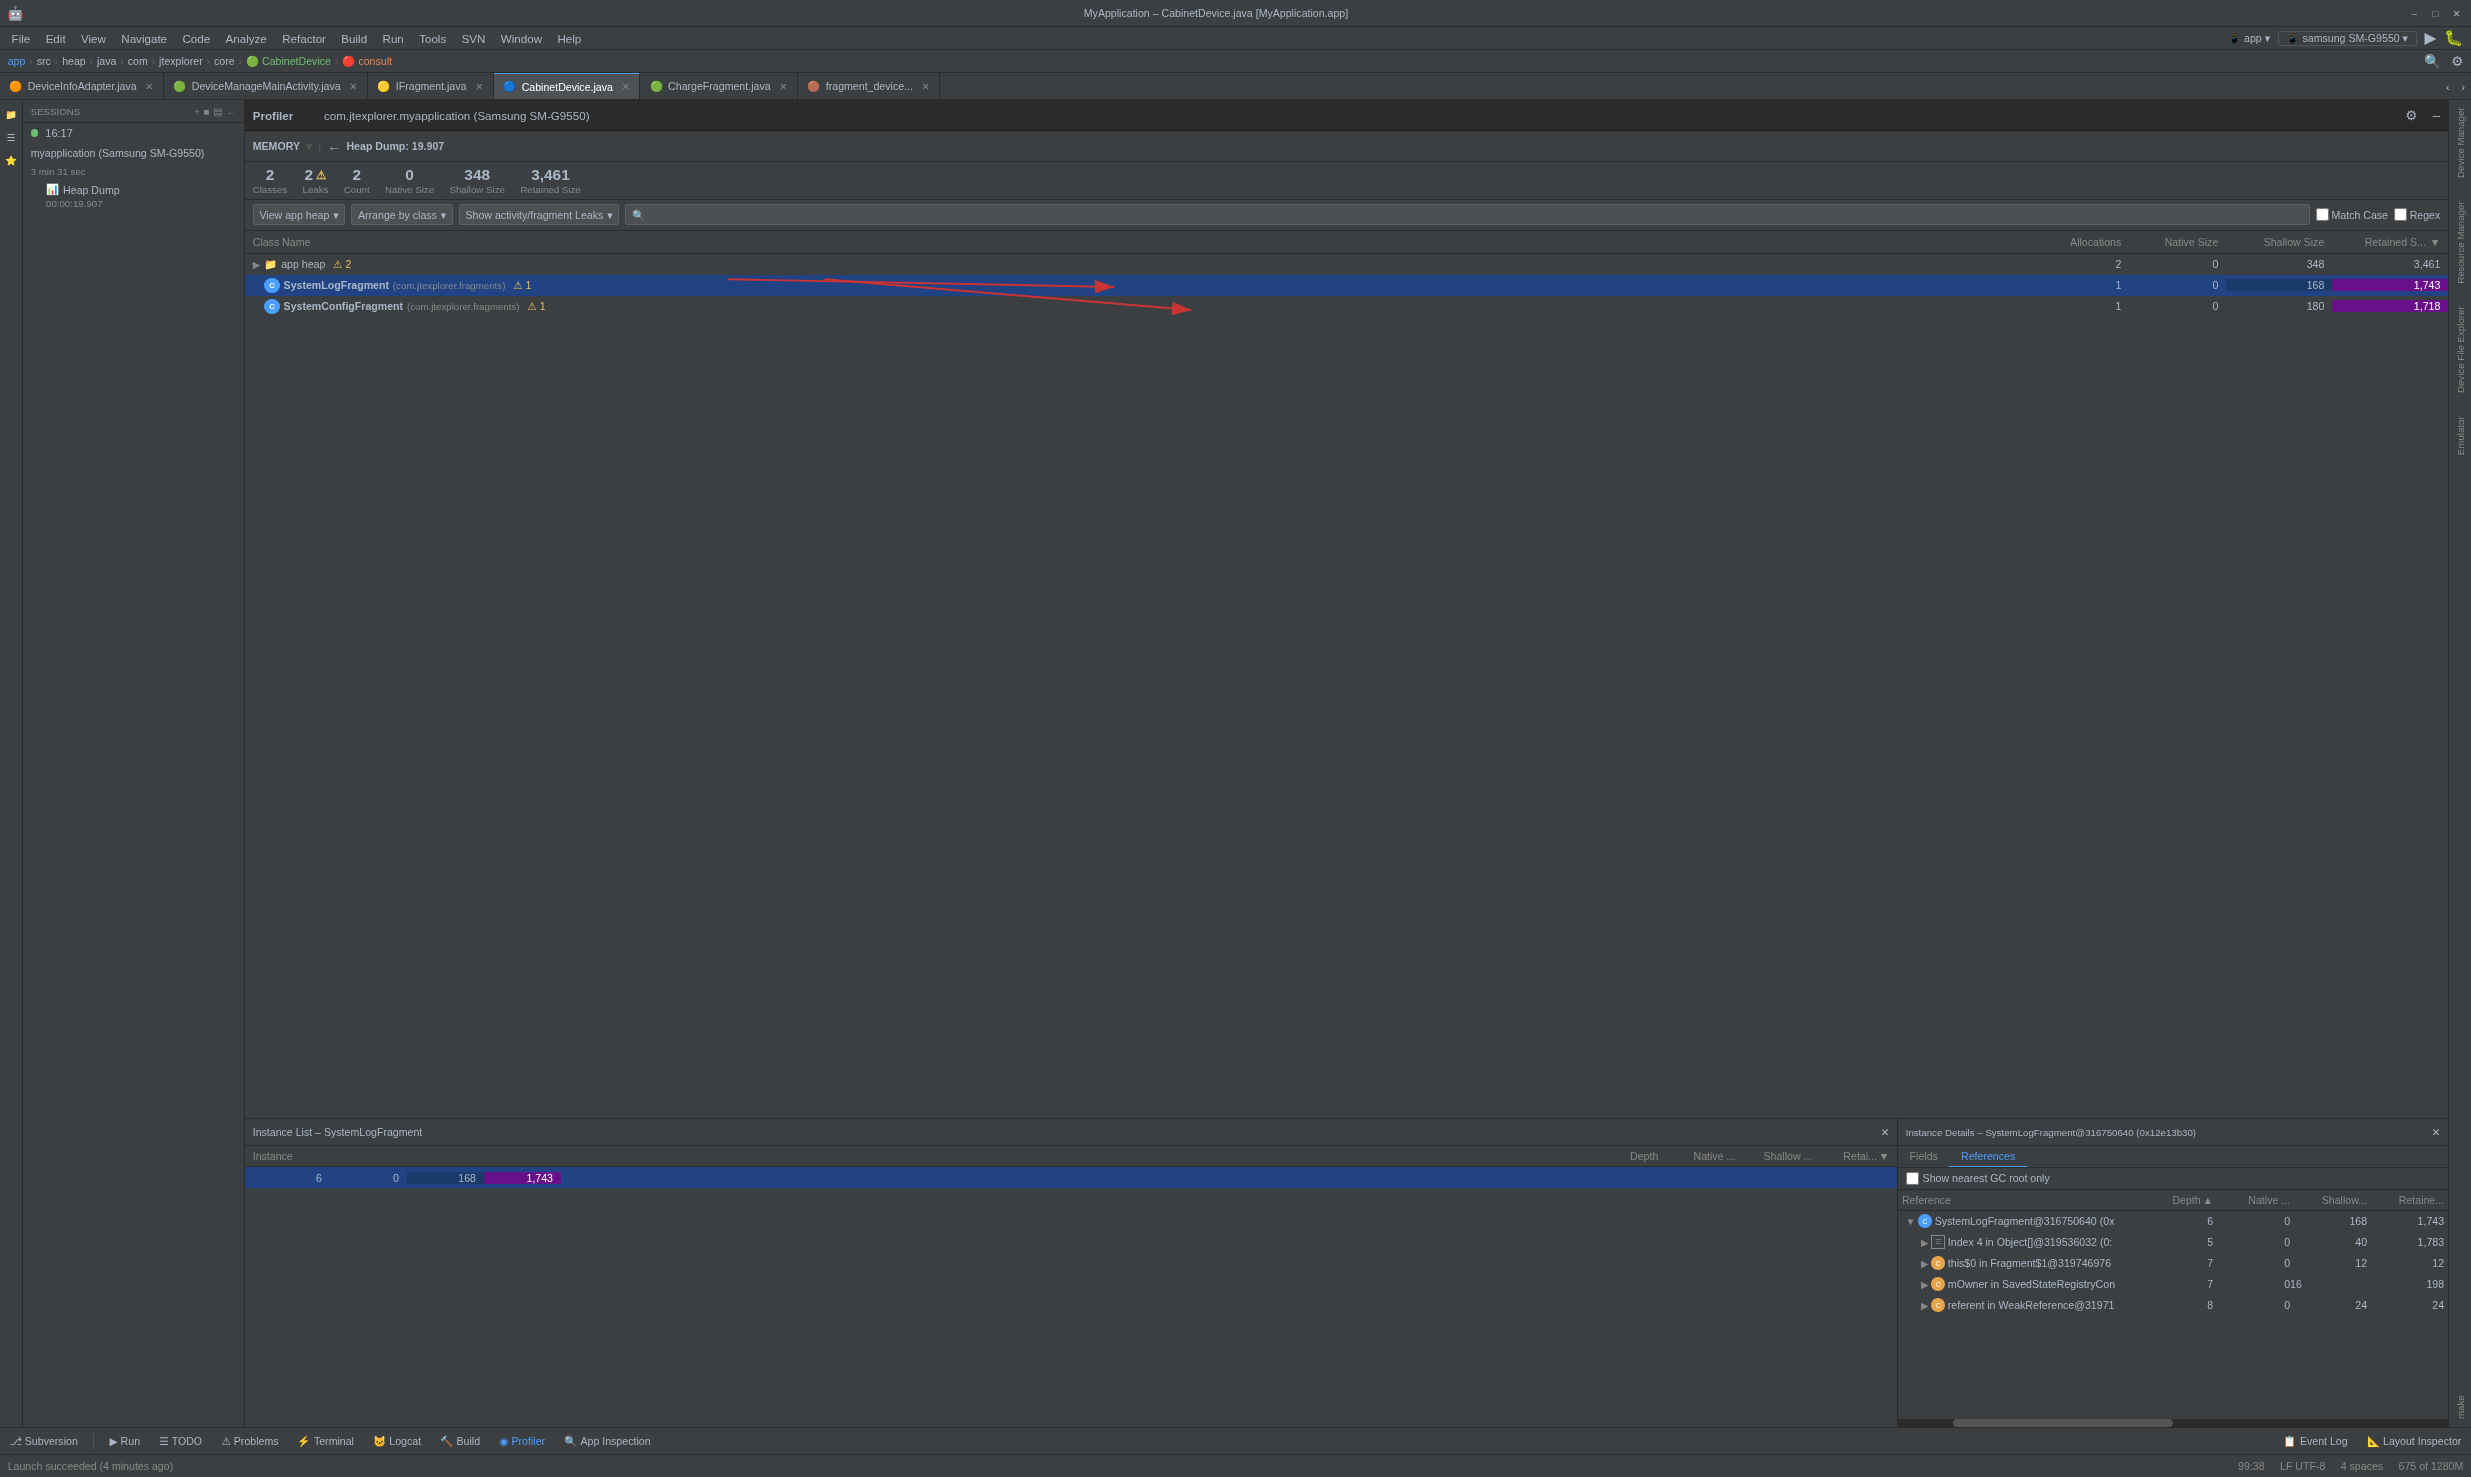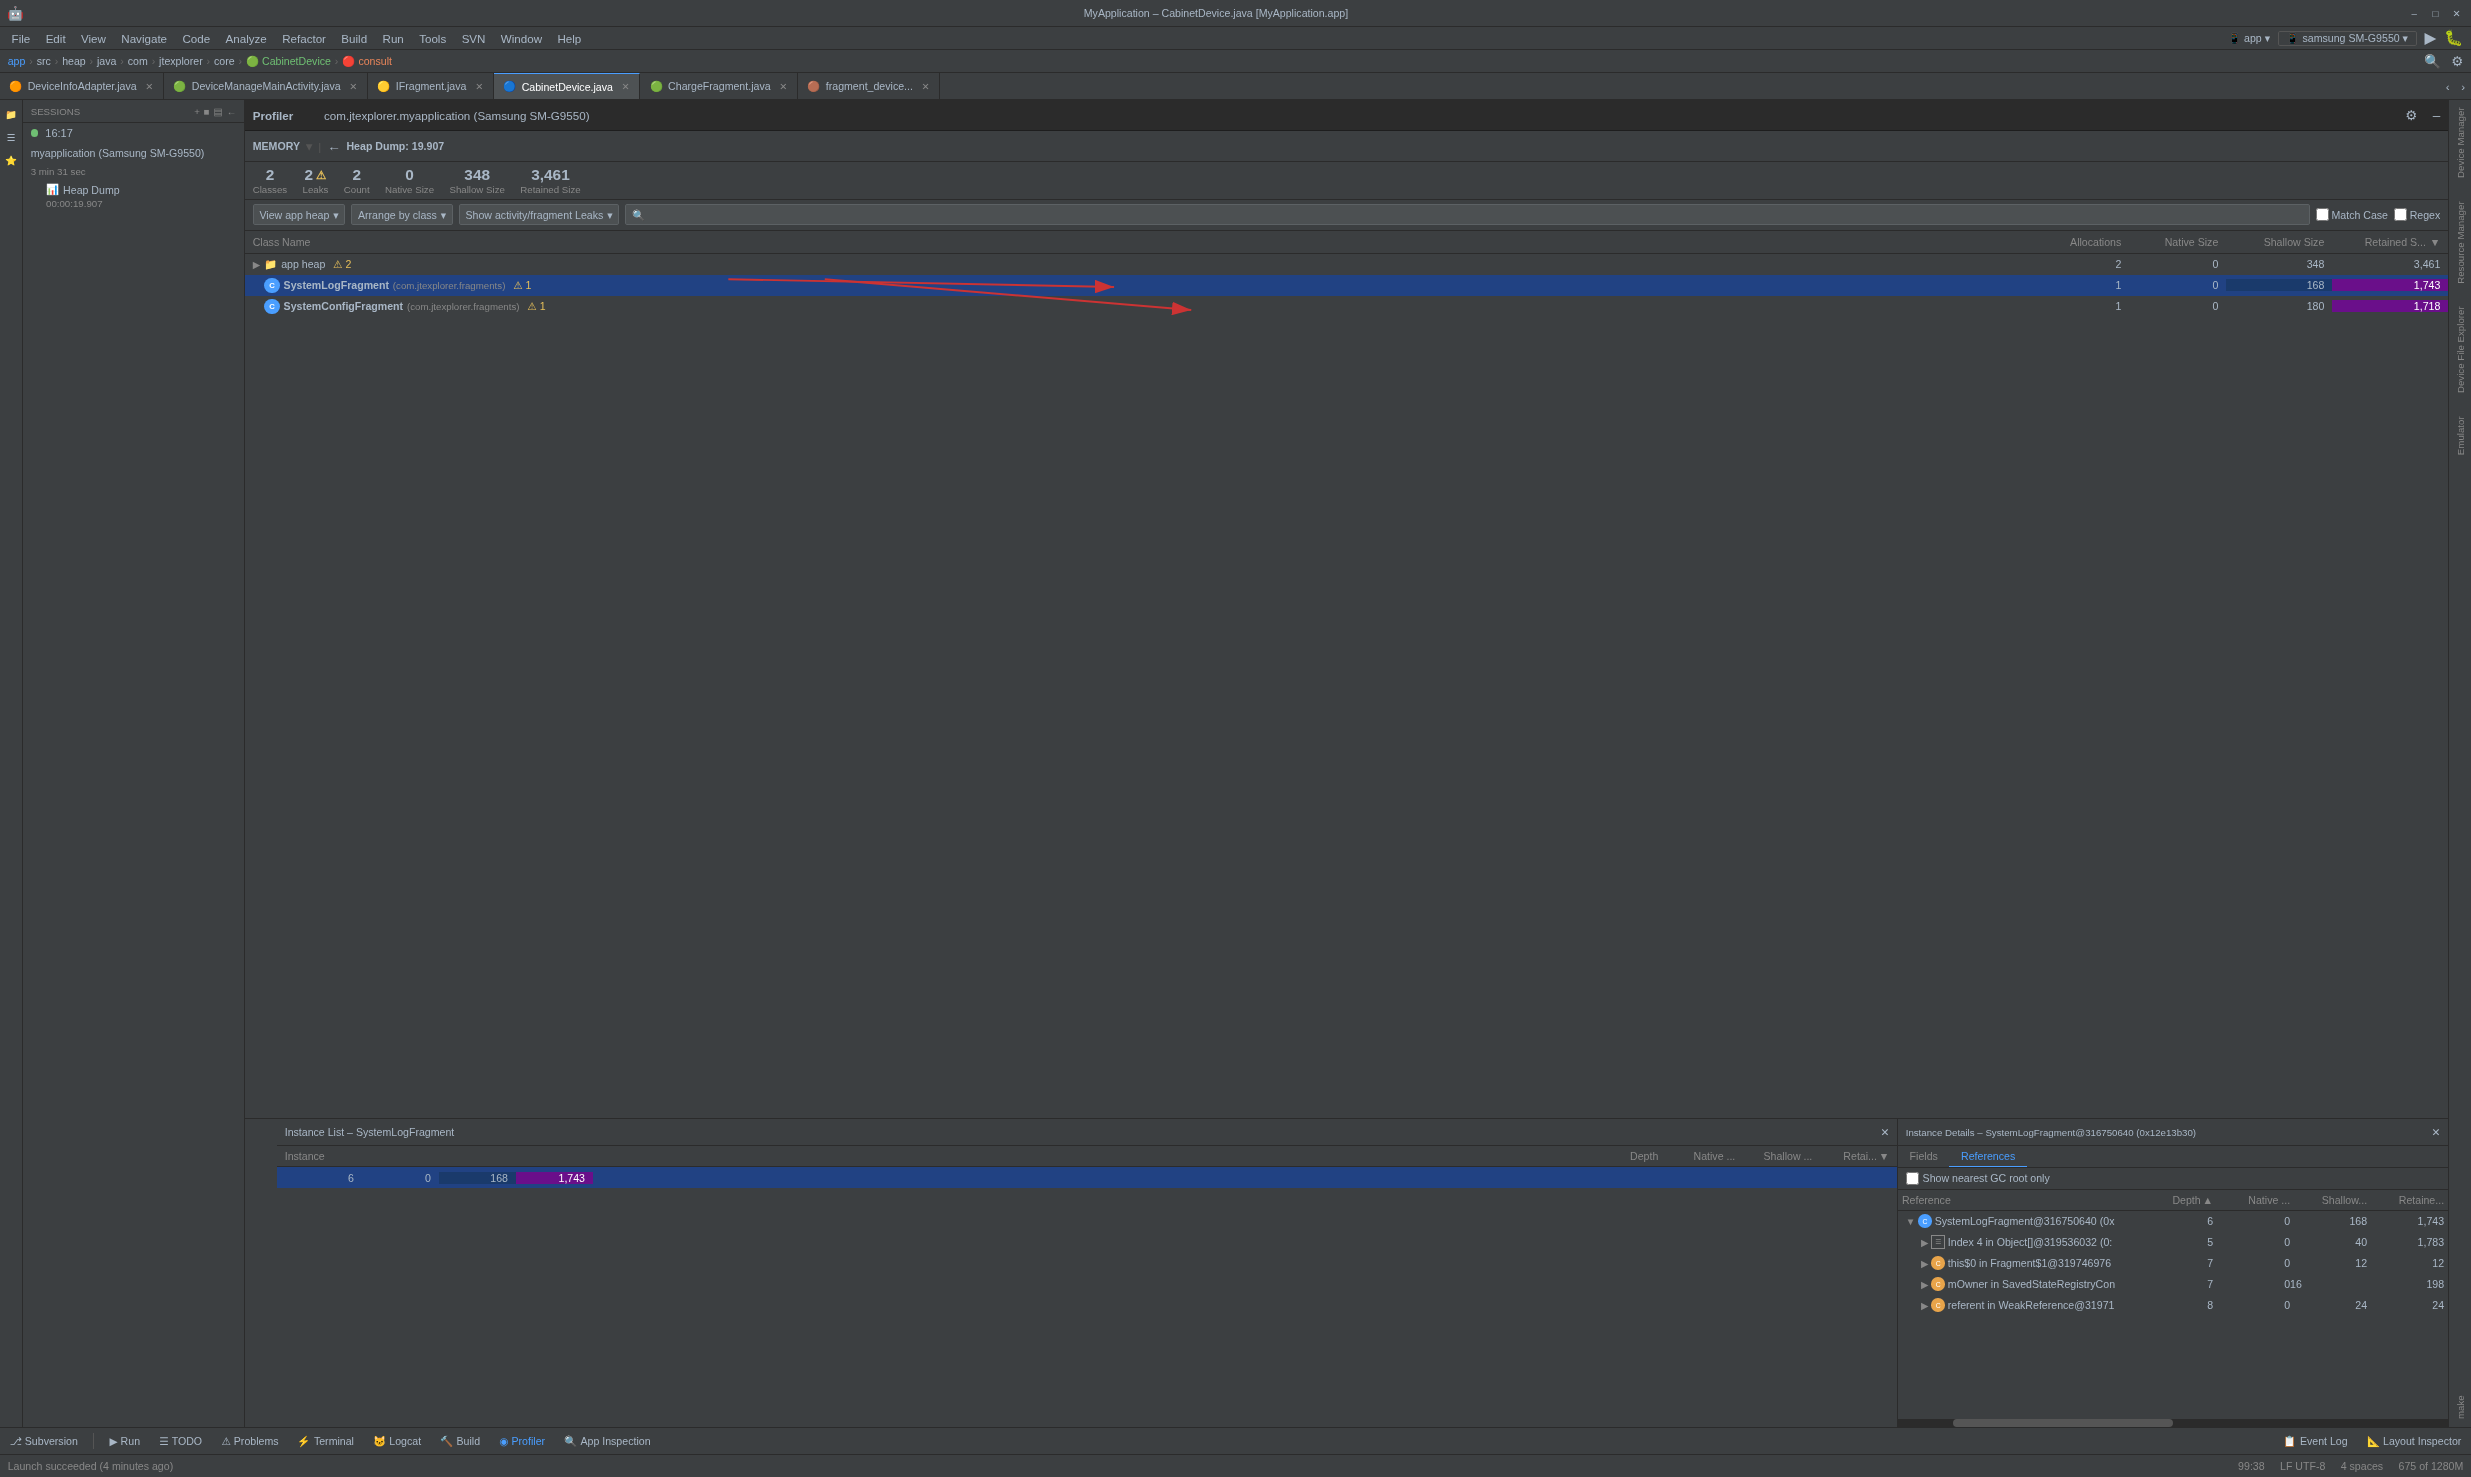--- a/index.html
+++ b/index.html
@@ -65,21 +65,21 @@
     .col-native { width: 97px; text-align: right; padding: 0 7.7px; }
     .col-shallow { width: 106px; text-align: right; padding: 0 7.7px; }
     .col-retained { width: 116px; text-align: right; padding: 0 7.7px; display: flex; align-items: center; justify-content: flex-end; gap: 3.9px; }
 
     .table-row-data { display: flex; align-items: center; height: 21px; font-size: 10.6px; }
     .table-row-data.selected { background: #214283; }
     .table-row-data.group { color: #a9b7c6; }
 
     
     .bottom-area { display: flex; border-top: 1px solid #2b2b2b; height: 309px; }
-    .instance-panel { flex: 1; display: flex; flex-direction: column; border-right: 1px solid #2b2b2b; margin-left: 32px; }
+    .instance-panel { flex: 1; display: flex; flex-direction: column; border-right: 1px solid #2b2b2b; }
     .instance-header { background: #3c3f41; height: 27px; display: flex; align-items: center; padding: 0 7.7px; justify-content: space-between; border-bottom: 1px solid #2b2b2b; font-size: 10.6px; }
     .instance-table-header { display: flex; align-items: center; background: #3c3f41; border-bottom: 1px solid #2b2b2b; height: 21px; font-size: 10.6px; color: #888; }
     .instance-col-name { flex: 1; padding: 0 7.7px; }
     .instance-col { width: 77px; text-align: right; padding: 0 7.7px; }
 
     .detail-panel { width: 550px; display: flex; flex-direction: column; }
     .detail-header { background: #3c3f41; height: 27px; display: flex; align-items: center; padding: 0 7.7px; justify-content: space-between; border-bottom: 1px solid #2b2b2b; font-size: 10.6px; }
     .detail-tabs { display: flex; border-bottom: 1px solid #2b2b2b; }
     .detail-tab { padding: 3.9px 11.6px; font-size: 10.6px; cursor: pointer; color: #888; }
     .detail-tab.active { color: #4a9eff; border-bottom: 1.9px solid #4a9eff; }

